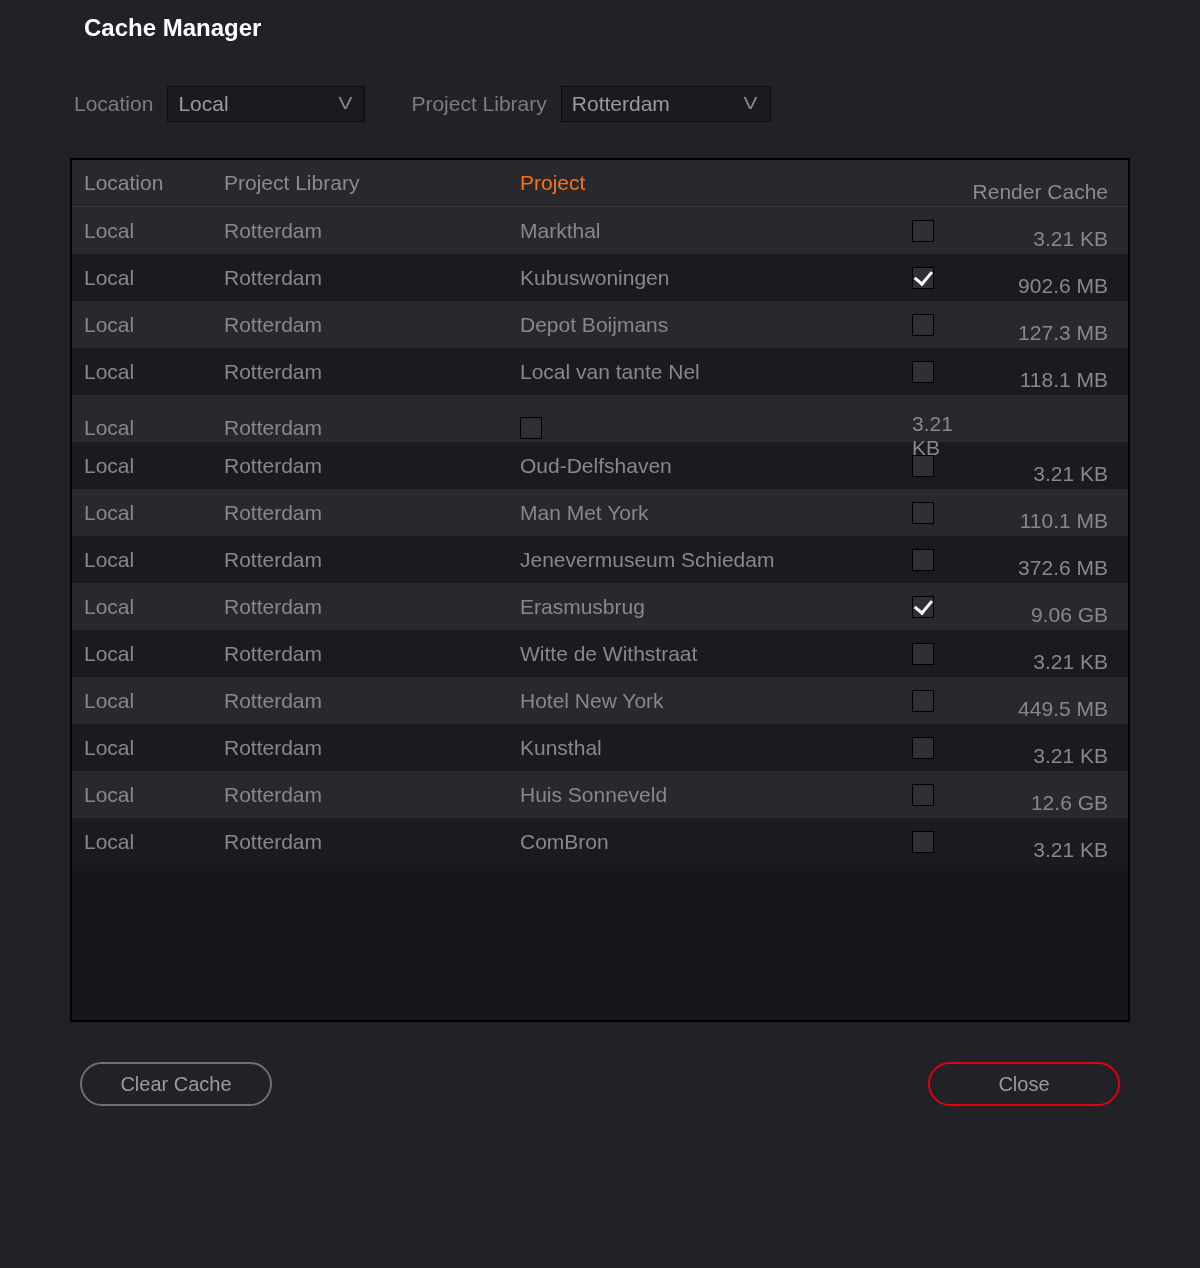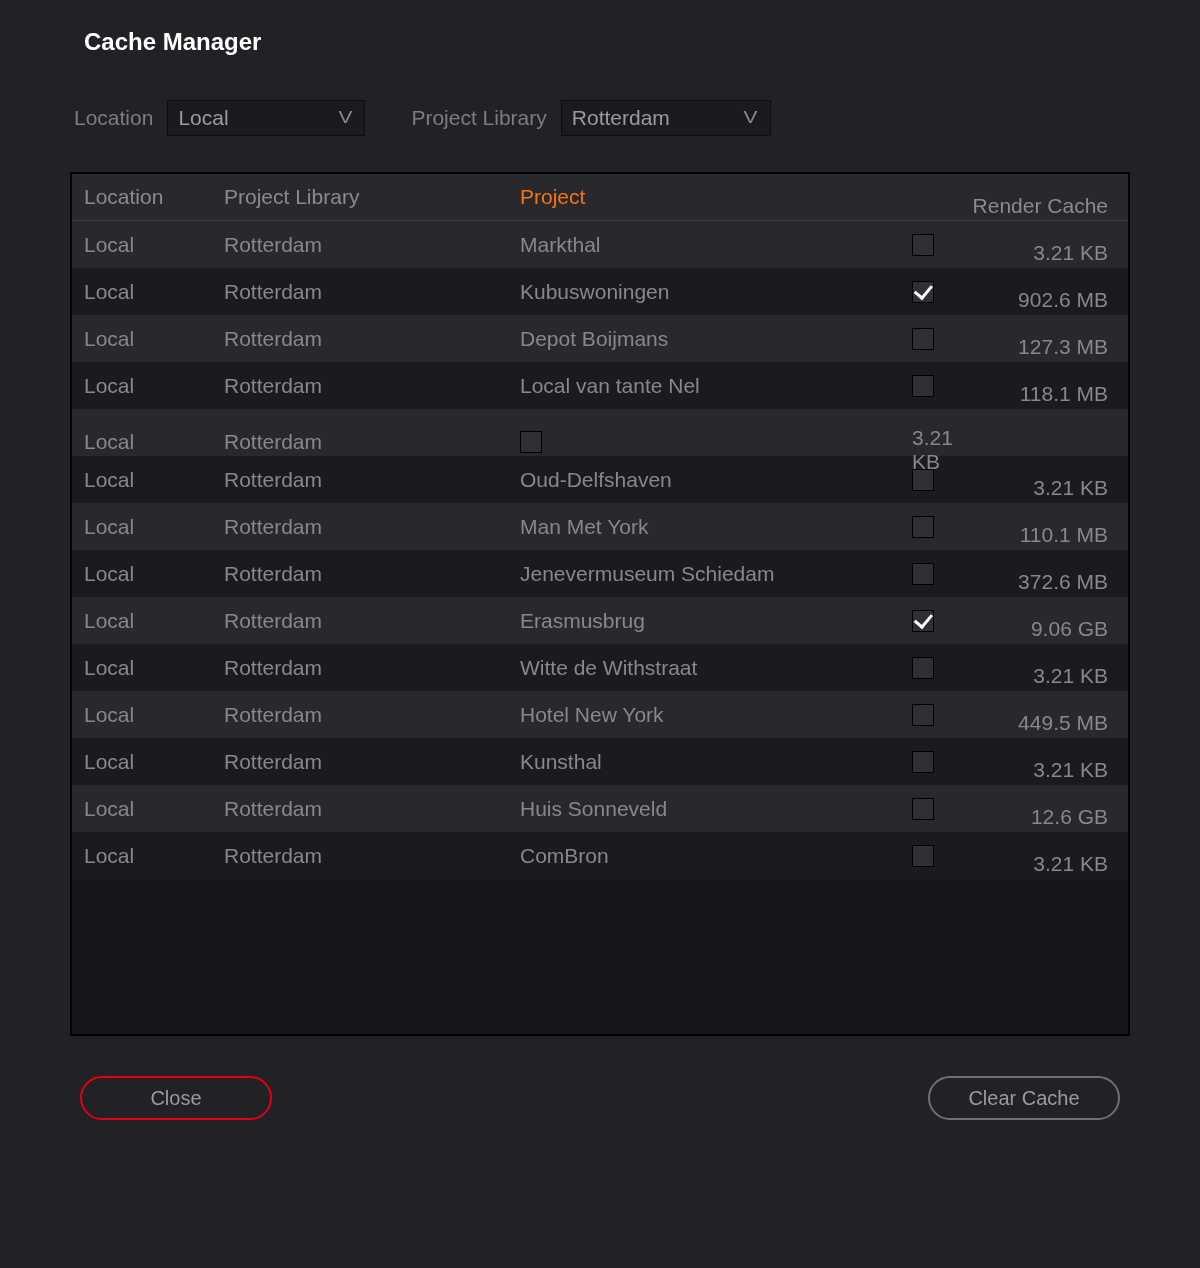--- a/index.html
+++ b/index.html
@@ -1,17 +1,17 @@
 <!DOCTYPE html>
 <html><head>
 <meta charset="utf-8">
 <style>
   * { box-sizing: border-box; margin: 0; padding: 0; }
   html, body { width: 1200px; height: 1268px; background: #212126; font-family: "Segoe UI", "Helvetica Neue", Arial, sans-serif; -webkit-font-smoothing: antialiased; }
-  .window { width: 1060px; margin: 0 auto; padding: 28px 0 40px 0; }
+  .window { width: 1060px; margin: 0 auto; padding: 14px 0 40px 0; }
   .title { color: #ffffff; font-size: 24px; font-weight: 700; margin-left: 14px; margin-bottom: 44px; }
   .filters { display: flex; align-items: center; gap: 14px; margin-left: 4px; margin-bottom: 36px; }
   .filter-label { color: #7c7c83; font-size: 21px; font-weight: 400; }
   .dropdown { position: relative; display: flex; align-items: center; justify-content: space-between; height: 36px; padding: 0 14px 0 10px; background: #1b1b1f; border: 1px solid #0d0d0f; color: #9a9aa1; font-size: 21px; cursor: pointer; }
   .dropdown.loc { width: 198px; }
   .dropdown.lib { width: 210px; }
   .chev { font-size: 16px; color: #8a8a91; transform: scaleX(1.3); }
   .table-wrap { border: 2px solid #000000; background: #17171b; height: 864px; }
   .thead, .trow { display: grid; grid-template-columns: 140px 296px 392px 28px 172px; align-items: center; height: 47px; padding: 0 12px; }
   .thead { background: #28282d; color: #8a8a91; font-size: 21px; border-bottom: 1px solid #3a3a40; }
@@ -151,17 +151,17 @@
           <div>Local</div>
           <div>Rotterdam</div>
           <div>ComBron</div>
           <div class="cb"></div>
           <div class="size">3.21 KB</div>
         </div>
       </div>
   </div>
 
   <div class="footer">
+    <div class="btn clear">Clear Cache</div>
     <div class="btn close">Close</div>
-    <div class="btn clear">Clear Cache</div>
   </div>
 
 </div>
 
 </body></html>

